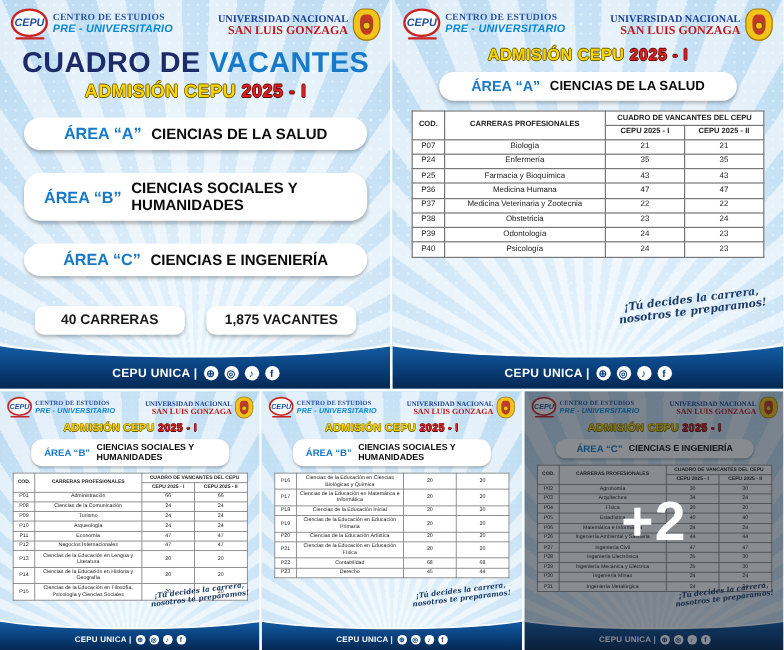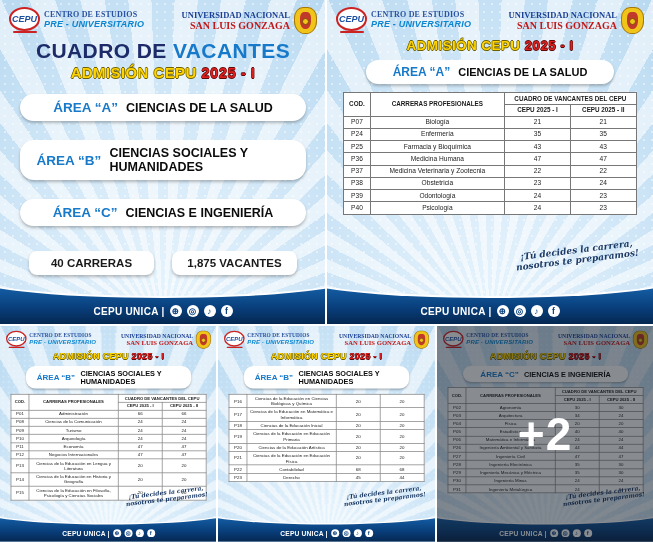--- a/index.html
+++ b/index.html
@@ -42,21 +42,21 @@
   .fh-right { display:flex; gap:4px; align-items:center; }
   .fh-univ { text-align:right; font-family:"Liberation Serif", serif; }
   .fh-univ .u1 { color:#1b3f94; font-size:8.5px; font-weight:700; }
   .fh-univ .u2 { color:#c01818; font-size:10px; font-weight:800; }
   .crest { width:23px; height:27px; background:#f0c419; border:1px solid #a87708;
     border-radius:40% 40% 46% 46%; position:relative; }
   .crest-in { position:absolute; inset:4px 5px; background:#c0392b; border-radius:35% 35% 45% 45%; }
   .crest-dot { position:absolute; left:50%; top:55%; width:7px; height:7px; margin:-3.5px; background:#f0c419; border-radius:50%; border:1px solid #7a4a05; }
 
   
-  .t1 { margin-top:5px; text-align:center; font-size:21px; font-weight:800; letter-spacing:0.4px; }
+  .t1 { margin-top:5px; text-align:center; font-size:24px; font-weight:800; letter-spacing:0.4px; }
   .t1 .t1d { color:#1d2b69; }
   .t1 .t1b { color:#1779c9; }
   .adm { text-align:center; font-weight:800; letter-spacing:0.4px; }
   .adm-lg { margin-top:1px; font-size:15px; }
   .adm-sm { margin-top:4px; font-size:13.5px; }
   .adm-y { color:#ffd400; text-shadow:0.7px 0 #6e6000,-0.7px 0 #6e6000,0 0.7px #6e6000,0 -0.7px #6e6000; }
   .adm-r { color:#e01f1f; text-shadow:0.6px 0 #5e0a0a,-0.6px 0 #5e0a0a,0 0.6px #5e0a0a,0 -0.6px #5e0a0a; }
 
   
   .pill { background:#fff; border-radius:14px; box-shadow:0 2px 3px rgba(0,0,0,0.25);

